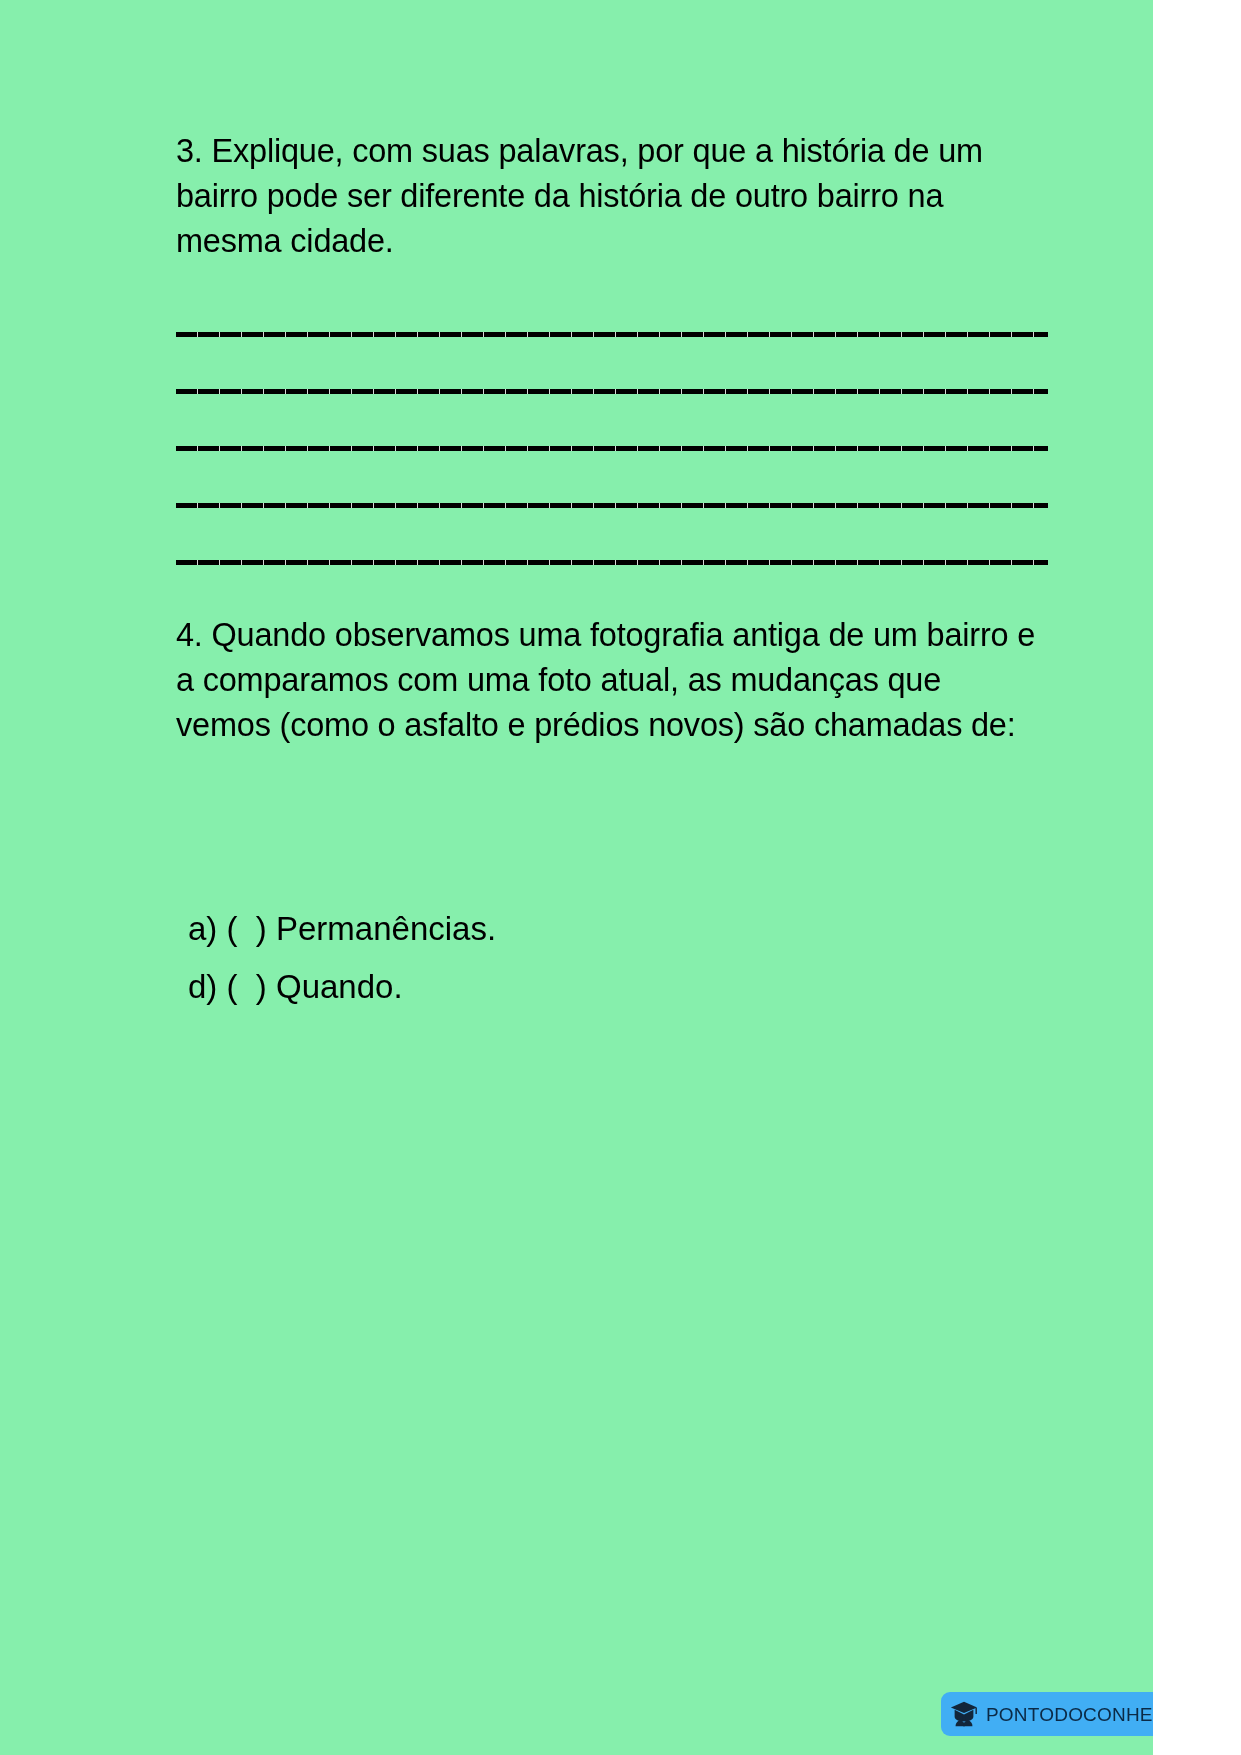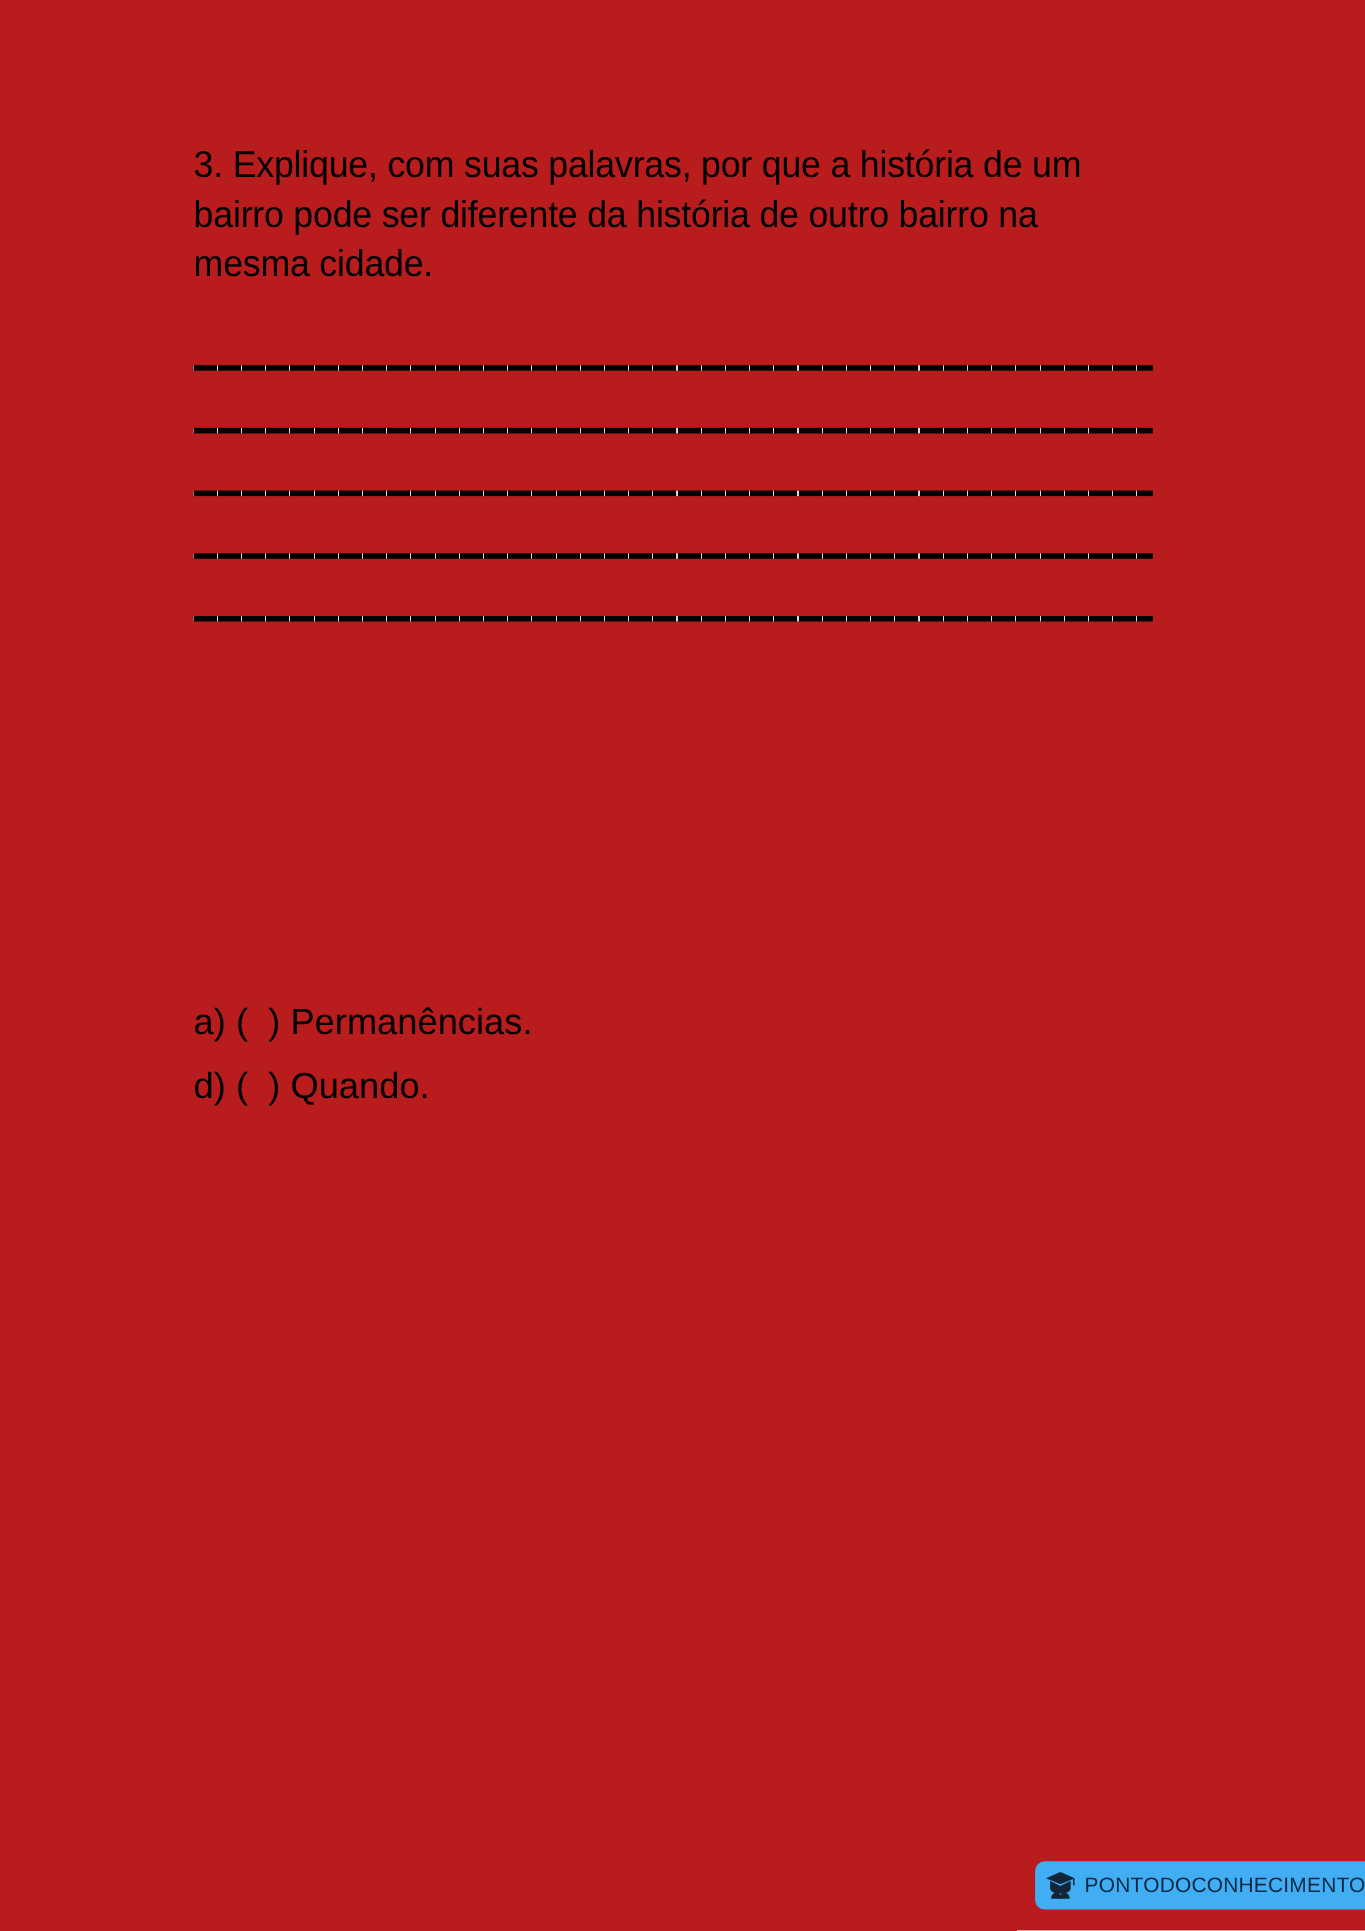--- a/index.html
+++ b/index.html
@@ -3,23 +3,23 @@
 <meta charset="utf-8">
 <title>Atividade</title>
 <style>
   html, body {
     margin: 0;
     padding: 0;
     background: #ffffff;
   }
   .page {
     position: relative;
-    width: 1241px;
+    width: 1153px;
     height: 1755px;
-    background: #b91c1c;
+    background: #86efac;
     overflow: hidden;
     font-family: "Liberation Sans", sans-serif;
     color: #000000;
   }
 
   
   .question {
     font-family: "Liberation Sans Narrow", "Liberation Sans", sans-serif;
     font-size: 34px;
     line-height: 45px;
@@ -75,20 +75,21 @@
     left: 176px;
     top: 900px;
     width: 700px;
   }
   .alternative {
     font-family: "Liberation Sans", sans-serif;
     font-size: 33px;
     line-height: 58px;
     color: #000000;
     white-space: pre;
+    margin-left: 12px;
   }
 
   
   .watermark {
     position: absolute;
     left: 941px;
     top: 1692px;
     height: 44px;
     display: flex;
     align-items: center;
@@ -133,20 +134,23 @@
         <span class="tickmarks"></span>
       </div>
     <div class="answer-line">
         <span class="tickmarks"></span>
       </div>
     <div class="answer-line">
         <span class="tickmarks"></span>
       </div>
   </div>
 
+  <div id="q4-block">
+    <div class="question">4. Quando observamos uma fotografia antiga de um bairro e a comparamos com uma foto atual, as mudanças que vemos (como o asfalto e prédios novos) são chamadas de:</div>
+  </div>
 
   <div class="alternatives">
     <div class="alternative">a) (  ) Permanências.</div>
     <div class="alternative">d) (  ) Quando.</div>
   </div>
 
   <div class="watermark">
     <svg class="wm-icon" viewBox="0 0 64 64" aria-hidden="true">
       <path d="M32 6 L60 18 L32 30 L4 18 Z" fill="#12263a"></path>
       <path d="M12 23 L12 38 C12 44 21 48 32 48 C43 48 52 44 52 38 L52 23 L32 33 Z" fill="#12263a"></path>

